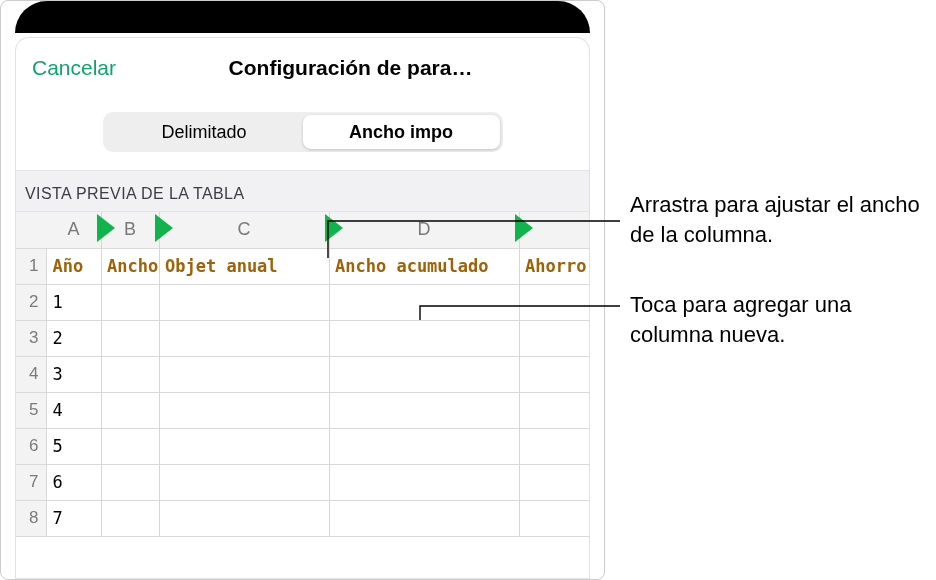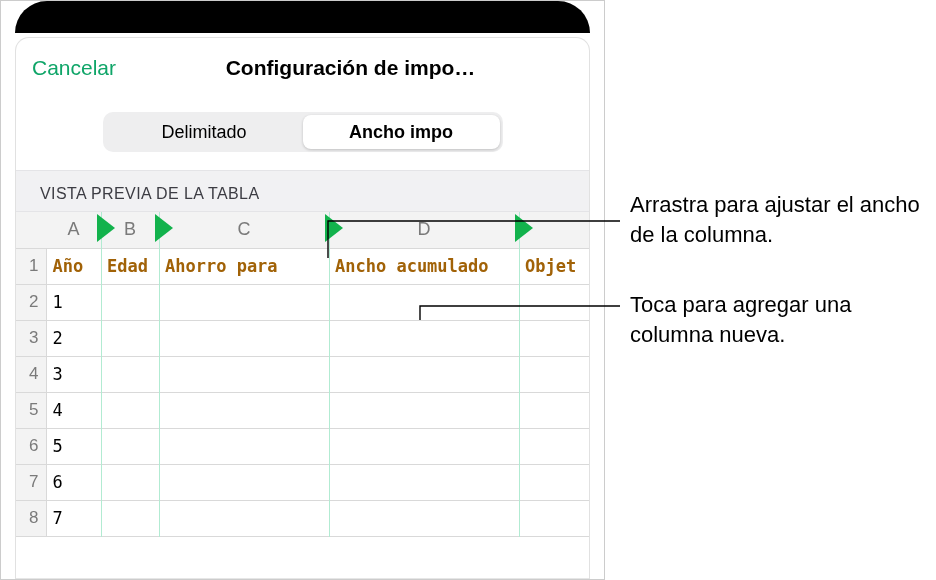--- a/index.html
+++ b/index.html
@@ -21,21 +21,21 @@
     position:relative;
     overflow:hidden;
   }
   .device{
     position:absolute;
     left:0;top:0;
     width:605px;
     height:580px;
     background:#fff;
     border:1px solid #ccc;
-    border-radius:0;
+    border-radius:8px;
     overflow:hidden;
   }
   .blackbar{
     height:32px;
     background:var(--device-frame);
     border-radius:36px 36px 0 0;
     margin:0 14px;
   }
   .sheet{
     position:absolute;
@@ -94,21 +94,21 @@
     border-radius:8px;
     cursor:pointer;
   }
   .seg-option.selected{
     background:#fff;
     box-shadow:0 1px 3px rgba(0,0,0,0.2);
     font-weight:600;
   }
   .section-label{
     background:var(--section-bg);
-    padding:14px 14px 8px 24px;
+    padding:14px 14px 8px 9px;
     font-size:16px;
     letter-spacing:0.4px;
     color:#3c3c43;
     border-top:1px solid #e4e4e7;
     border-bottom:1px solid #e4e4e7;
   }
   .preview{
     position:relative;
     font-family:ui-monospace,Menlo,Consolas,monospace;
     font-size:17px;
@@ -205,21 +205,21 @@
   }
 </style>
 </head>
 <body>
 
 <div class="device">
   <div class="blackbar"></div>
   <div class="sheet">
     <div class="navbar">
       <span class="nav-btn">Cancelar</span>
-      <span class="nav-title">Configuración de impo…</span>
+      <span class="nav-title">Configuración de para…</span>
     </div>
 
     <div class="segmented">
       <div class="seg-option">Delimitado</div>
       <div class="seg-option selected">Ancho impo</div>
     </div>
 
     <div class="section-label">VISTA PREVIA DE LA TABLA</div>
 
     <div class="preview">
@@ -237,24 +237,24 @@
           <th></th>
           <th>A</th>
           <th>B</th>
           <th>C</th>
           <th>D</th>
           <th></th>
         </tr>
         <tr class="row header-data">
           <td>1</td>
           <td>Año</td>
-          <td>Edad</td>
-          <td>Ahorro para</td>
+          <td>Ancho</td>
+          <td>Objet anual</td>
           <td>Ancho acumulado</td>
-          <td>Objet</td>
+          <td>Ahorro</td>
         </tr>
         <tr class="row">
           <td>2</td>
           <td>1</td>
           <td></td>
               <td></td>
               <td></td>
               <td></td>
         </tr>
         <tr class="row">

